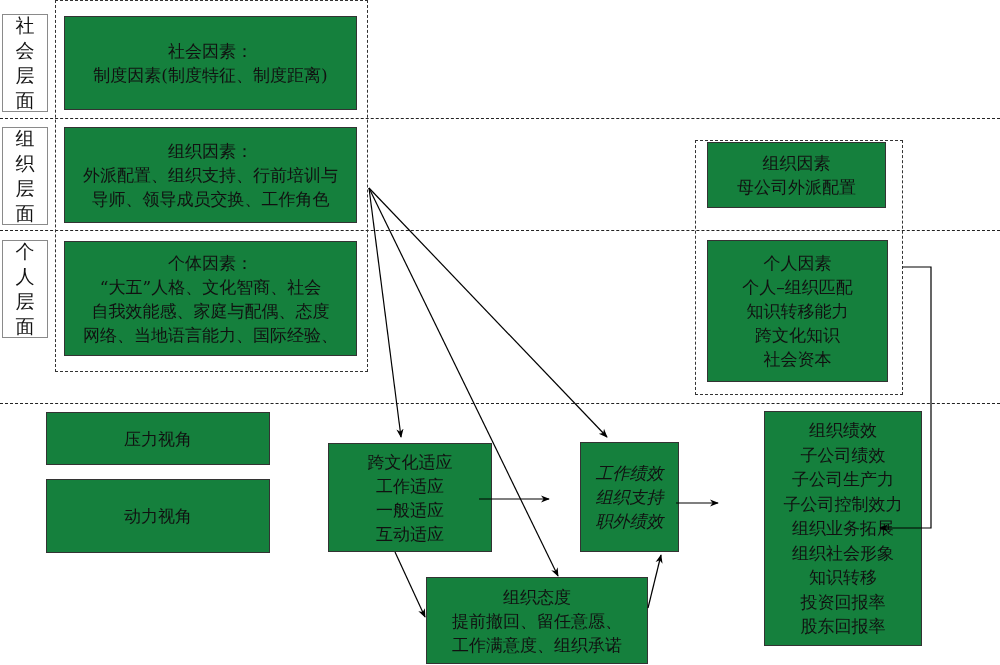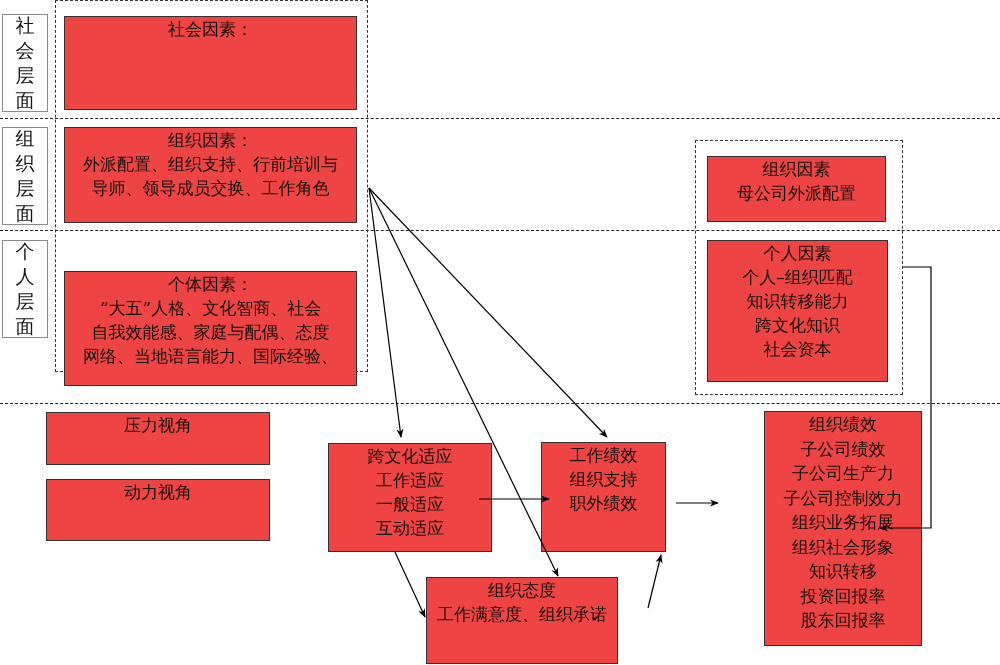--- a/index.html
+++ b/index.html
@@ -1,20 +1,20 @@
 <!DOCTYPE html>
 <html><head>
 <meta charset="utf-8">
 <style>
   html, body { margin:0; padding:0; background:#ffffff; }
   body { width:1000px; height:665px; position:relative; overflow:hidden;
          font-family:"DejaVu Serif","Liberation Serif",serif; color:#111; }
   .abs { position:absolute; box-sizing:border-box; }
-  .box { border:1.5px solid #333; background:#ef4444; display:flex; flex-direction:column;
-         align-items:center; text-align:center; font-size:17px; line-height:24px; }
+  .box { border:1.5px solid #333; background:#15803d; display:flex; flex-direction:column;
+         align-items:center; justify-content:center; text-align:center; font-size:17px; line-height:24px; }
   .level { border:1.5px solid #8a8a8a; background:#fff; display:flex; flex-direction:column;
            align-items:center; justify-content:center; font-size:19px; line-height:25px; }
   .level span { display:block; }
   .dashbox { border:1.5px dashed #333; }
   .hline { border-top:1.2px dashed #222; height:0; }
   svg.overlay { position:absolute; left:0; top:0; width:1000px; height:665px; pointer-events:none; }
   .line-item { white-space:nowrap; display:block; }
 </style>
 </head>
 <body>
@@ -39,72 +39,74 @@
   <span>个</span>
   <span>人</span>
   <span>层</span>
   <span>面</span>
 </div>
 
 <div class="abs dashbox" style="left:55px;top:0px;width:313px;height:372px;"></div>
 
 <div class="abs box" style="left:64px;top:16px;width:293px;height:94px;">
   <span class="line-item">社会因素：</span>
+  <span class="line-item">制度因素(制度特征、制度距离)</span>
 </div>
 
 <div class="abs box" style="left:64px;top:127px;width:293px;height:96px;">
   <span class="line-item">组织因素：</span>
   <span class="line-item">外派配置、组织支持、行前培训与</span>
   <span class="line-item">导师、领导成员交换、工作角色</span>
 </div>
 
-<div class="abs box" style="left:64px;top:241px;width:293px;height:115px;margin-top:30px;">
+<div class="abs box" style="left:64px;top:241px;width:293px;height:115px;">
   <span class="line-item">个体因素：</span>
   <span class="line-item">“大五”人格、文化智商、社会</span>
   <span class="line-item">自我效能感、家庭与配偶、态度</span>
   <span class="line-item">网络、当地语言能力、国际经验、</span>
 </div>
 
 <div class="abs dashbox" style="left:695px;top:140px;width:208px;height:255px;"></div>
 
-<div class="abs box" style="left:707px;top:156px;width:179px;height:66px;">
+<div class="abs box" style="left:707px;top:142px;width:179px;height:66px;">
   <span class="line-item">组织因素</span>
   <span class="line-item">母公司外派配置</span>
 </div>
 
 <div class="abs box" style="left:707px;top:240px;width:181px;height:142px;">
   <span class="line-item">个人因素</span>
   <span class="line-item">个人–组织匹配</span>
   <span class="line-item">知识转移能力</span>
   <span class="line-item">跨文化知识</span>
   <span class="line-item">社会资本</span>
 </div>
 
 <div class="abs box" style="left:46px;top:412px;width:224px;height:53px;">
   <span class="line-item">压力视角</span>
 </div>
-<div class="abs box" style="left:46px;top:479px;width:224px;height:62px;">
+<div class="abs box" style="left:46px;top:479px;width:224px;height:74px;">
   <span class="line-item">动力视角</span>
 </div>
 
 <div class="abs box" style="left:328px;top:443px;width:164px;height:109px;">
   <span class="line-item">跨文化适应</span>
   <span class="line-item">工作适应</span>
   <span class="line-item">一般适应</span>
   <span class="line-item">互动适应</span>
 </div>
 
-<div class="abs box" style="left:541px;top:442px;width:125px;height:110px;">
+<div class="abs box" style="left:580px;top:442px;width:99px;height:110px;font-style:italic;">
   <span class="line-item">工作绩效</span>
   <span class="line-item">组织支持</span>
   <span class="line-item">职外绩效</span>
 </div>
 
-<div class="abs box" style="left:426px;top:577px;width:192px;height:87px;">
+<div class="abs box" style="left:426px;top:577px;width:222px;height:87px;">
   <span class="line-item">组织态度</span>
+  <span class="line-item">提前撤回、留任意愿、</span>
   <span class="line-item">工作满意度、组织承诺</span>
 </div>
 
 <div class="abs box" style="left:720px;top:411px;width:158px;height:235px;line-height:24.5px;margin-left:44px;">
   <span class="line-item">组织绩效</span>
   <span class="line-item">子公司绩效</span>
   <span class="line-item">子公司生产力</span>
   <span class="line-item">子公司控制效力</span>
   <span class="line-item">组织业务拓展</span>
   <span class="line-item">组织社会形象</span>

